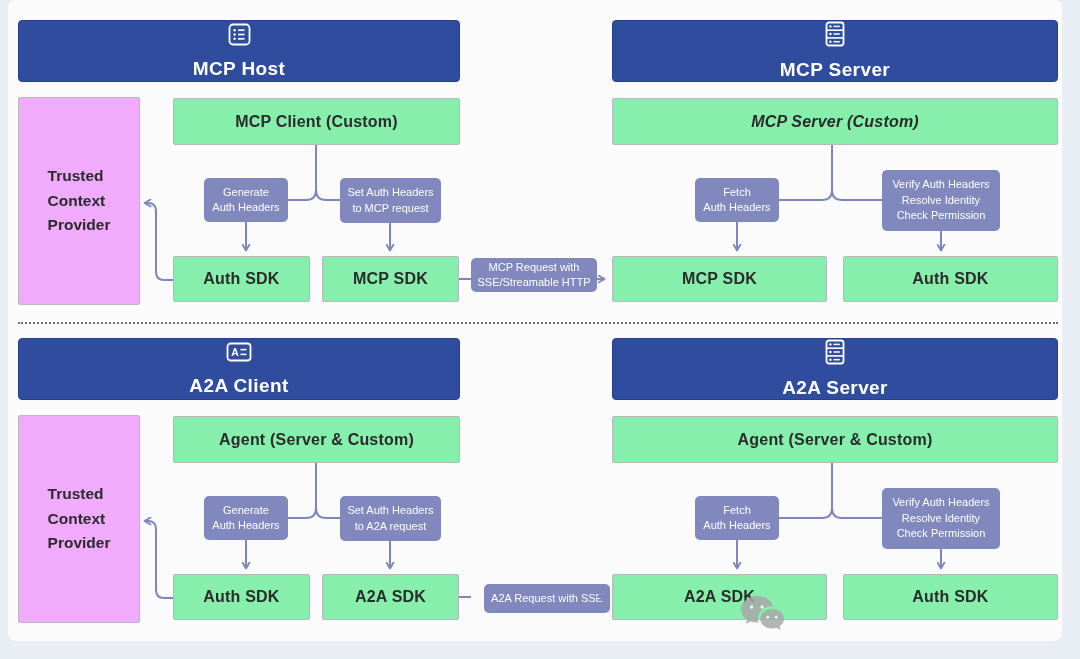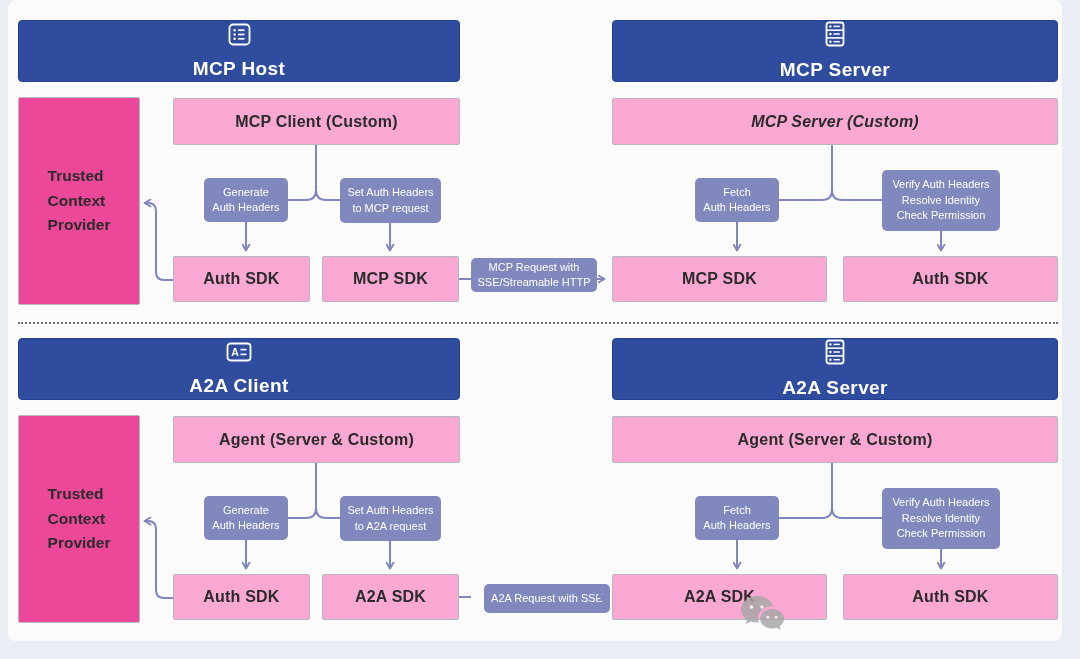--- a/index.html
+++ b/index.html
@@ -12,32 +12,32 @@
     position:absolute;left:8px;top:0;width:1054px;height:641px;
     background:#fbfbfb;border-radius:8px;
   }
   .abs{position:absolute;box-sizing:border-box;}
   .hdr{
     background:#2f4c9e;border:1px solid #24418f;border-radius:4px;
     display:flex;align-items:center;justify-content:center;gap:12px;
     color:#ffffff;font-size:19px;font-weight:bold;letter-spacing:.4px;flex-direction:column;
   }
   .wbox{
-    background:#f9a8d4;border:1px solid #b5b8c0;border-radius:2px;
+    background:#86efac;border:1px solid #b5b8c0;border-radius:2px;
     display:flex;align-items:center;justify-content:center;
     color:#2b2b2b;font-size:16px;font-weight:bold;letter-spacing:.2px;
   }
   .pbox{
     background:#8088be;border-radius:5px;
     display:flex;align-items:center;justify-content:center;text-align:center;
     color:#ffffff;font-size:11px;line-height:1.4;
   }
   .pre{white-space:pre-line;}
   .tcp{
-    background:#ec4899;border:1px solid #b5b8c0;border-radius:2px;
+    background:#f0abfc;border:1px solid #b5b8c0;border-radius:2px;
     display:flex;align-items:center;justify-content:center;
   }
   .tcp .inner{
     color:#2b2b2b;font-size:15.5px;font-weight:bold;line-height:1.6;text-align:left;
     white-space:pre-line;
   }
   .divider{
     position:absolute;left:18px;width:1040px;height:0;
     border-top:2px dotted #6e7178;
   }

